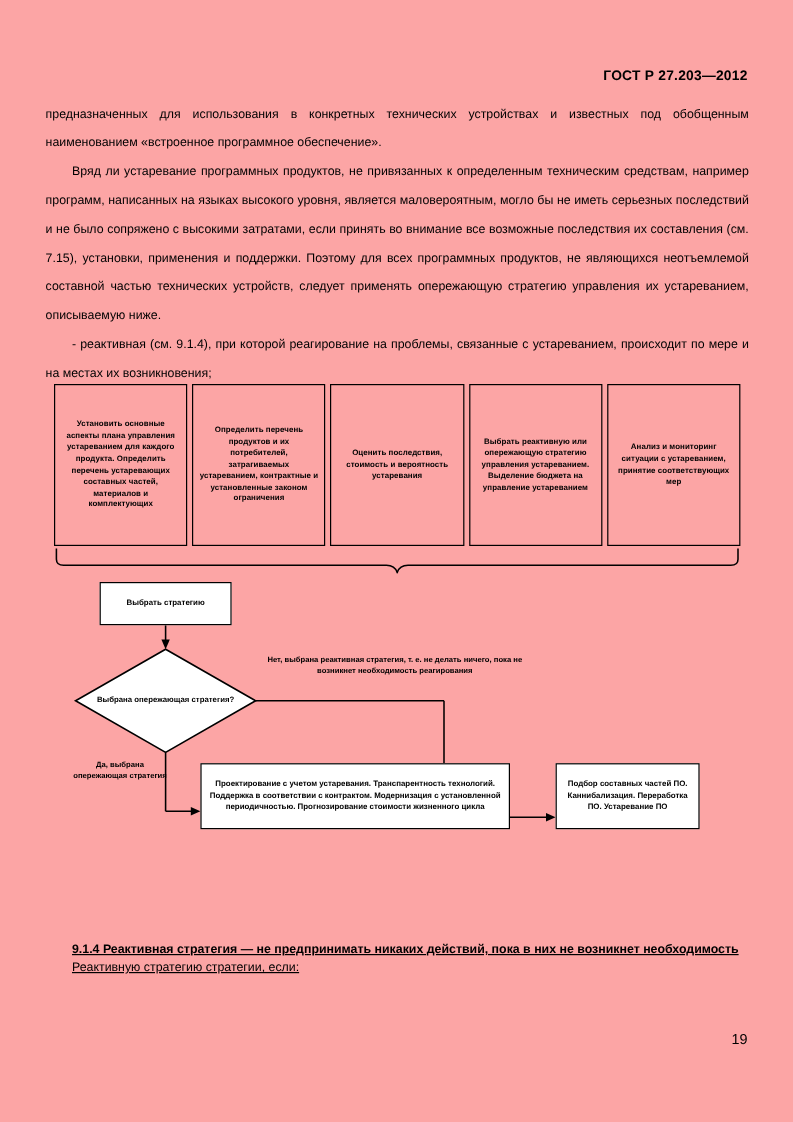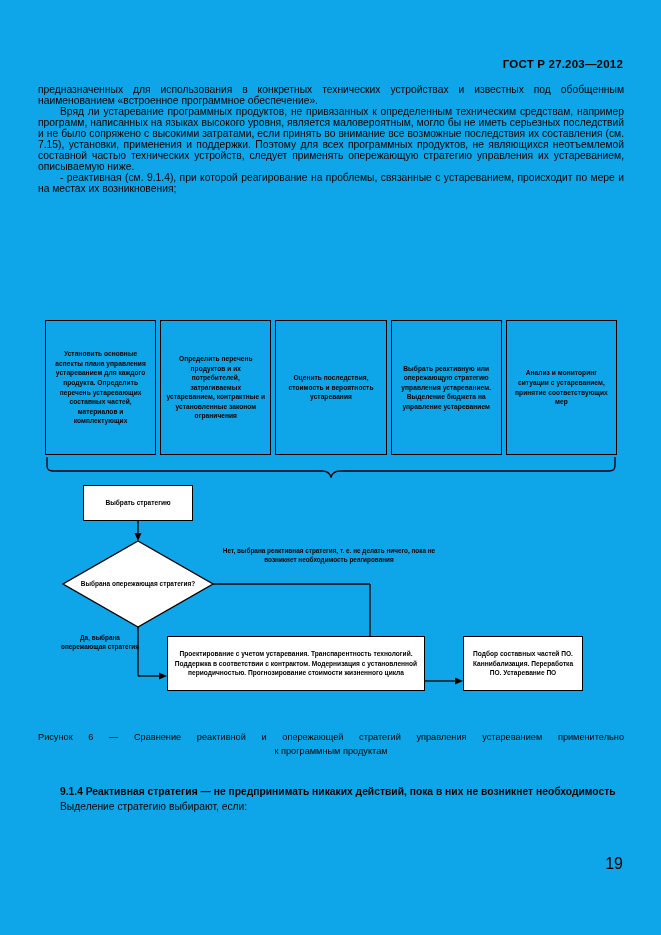--- a/index.html
+++ b/index.html
@@ -10,21 +10,21 @@
   }
   body {
     font-family: "Liberation Sans", sans-serif;
     color: #000000;
   }
   .page {
     position: relative;
     width: 661px;
     height: 935px;
     margin: 0 auto;
-    background: #0ea5e9;
+    background: #fca5a5;
     overflow: hidden;
   }
 
   
   .header {
     position: absolute;
     top: 58px;
     right: 38px;
     font-size: 11.5px;
     font-weight: bold;
@@ -32,21 +32,21 @@
     white-space: nowrap;
   }
 
   
   .body-text {
     position: absolute;
     left: 38px;
     top: 84px;
     width: 586px;
     font-size: 10.3px;
-    line-height: 11px;
+    line-height: 24px;
     text-align: justify;
     text-justify: inter-word;
   }
   .body-text p {
     margin: 0;
   }
   .body-text p.indent {
     text-indent: 22px;
   }
   .body-text p.dash {
@@ -160,29 +160,29 @@
   .section {
     position: absolute;
     left: 38px;
     top: 784px;
     width: 586px;
     font-size: 10.3px;
     line-height: 15.3px;
     text-align: justify;
   }
   .section p { margin: 0; }
-  .section p.indent { text-indent: 22px; }
+  .section p.indent { text-indent: 22px; text-decoration: underline; }
   .section .bold { font-weight: bold; }
 
   
   .page-number {
     position: absolute;
     right: 38px;
     bottom: 62px;
-    font-size: 16px;
+    font-size: 12px;
   }
 </style>
 </head>
 <body>
 
 <div class="page">
 
   <div class="header">ГОСТ Р 27.203—2012</div>
 
   <div class="body-text">
@@ -252,25 +252,21 @@
 
     <div class="fnode" style="left:129px; top:158px; width:258px; height:55px;">
       <div class="txt">Проектирование с учетом устаревания. Транспарентность технологий. Поддержка в соответствии с контрактом. Модернизация с установленной периодичностью. Прогнозирование стоимости жизненного цикла</div>
     </div>
 
     <div class="fnode" style="left:425px; top:158px; width:120px; height:55px;">
       <div class="txt">Подбор составных частей ПО. Каннибализация. Переработка ПО. Устаревание ПО</div>
     </div>
   </div>
 
-  <div class="caption">
-    <div class="line1">Рисунок 6 — Сравнение реактивной и опережающей стратегий управления устареванием применительно</div>
-    <div class="line2">к программным продуктам</div>
-  </div>
 
   <div class="section">
     <p class="indent bold">9.1.4  Реактивная стратегия — не предпринимать никаких действий, пока в них не возникнет необходимость</p>
-    <p class="indent">Выделение стратегию выбирают, если:</p>
+    <p class="indent">Реактивную стратегию стратегии, если:</p>
   </div>
 
   <div class="page-number">19</div>
 
 </div>
 
 </body></html>

